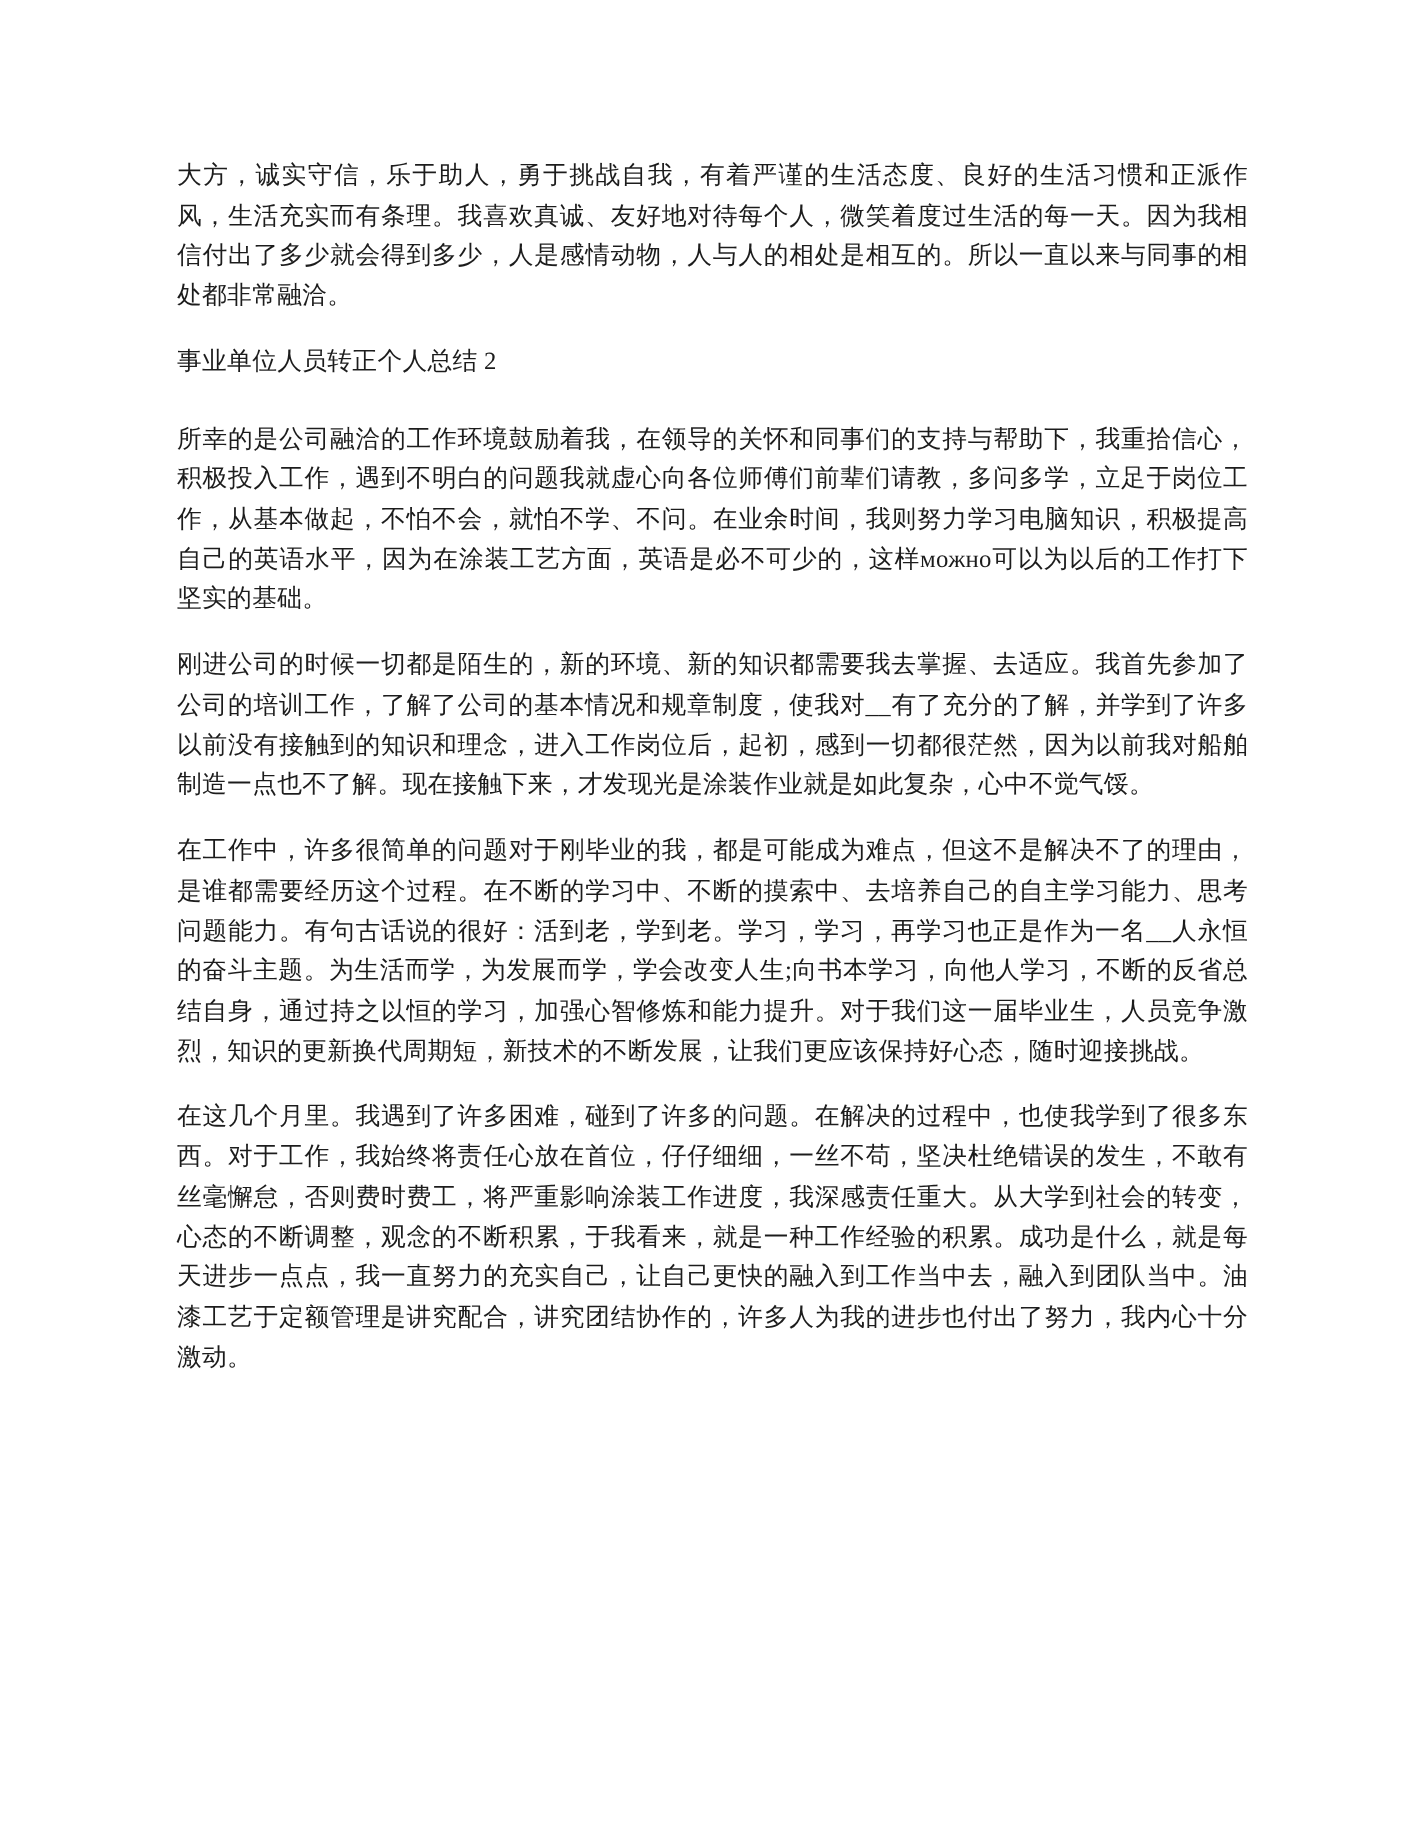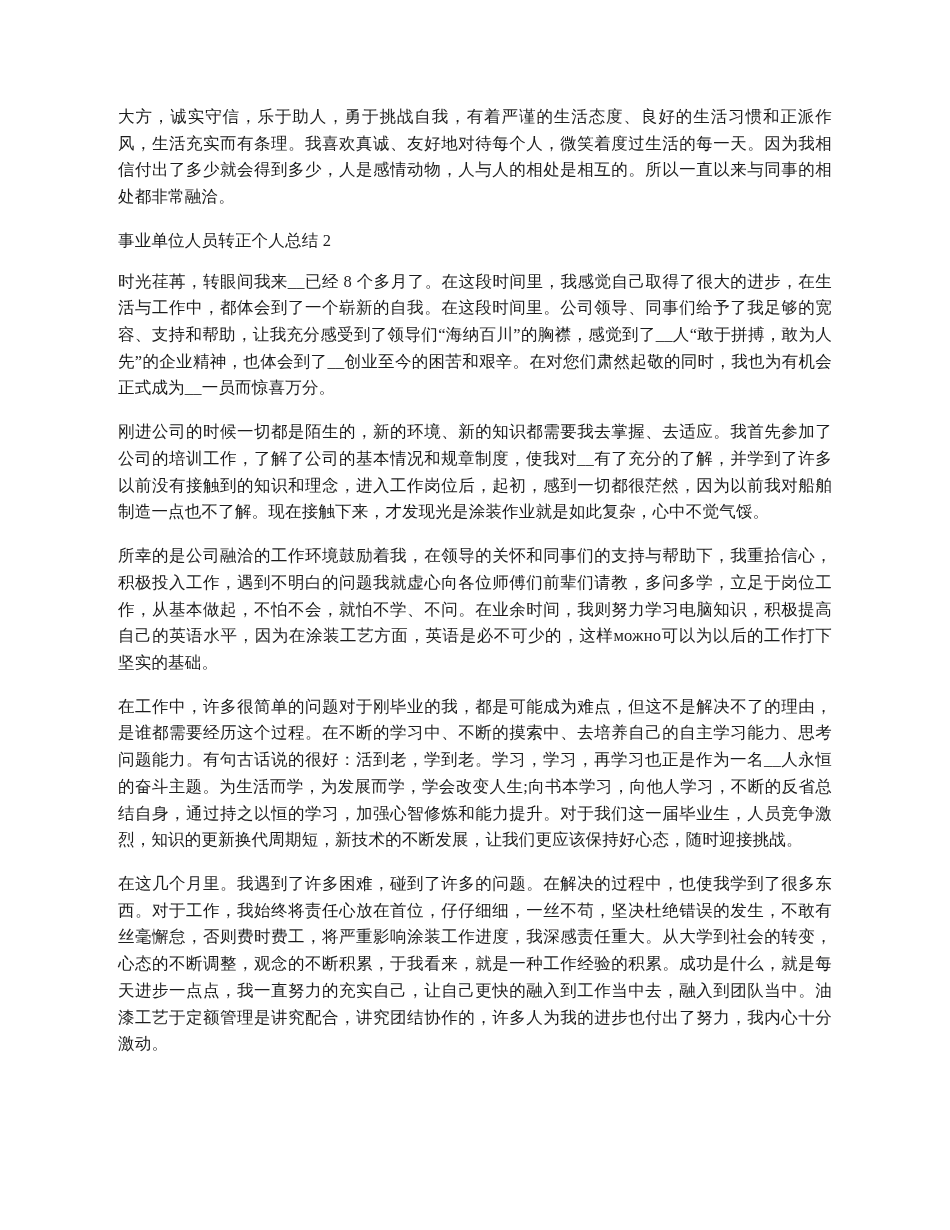--- a/index.html
+++ b/index.html
@@ -26,43 +26,42 @@
   p.para {
     margin: 0 0 17px 0;
     font-size: 16.5px;
     line-height: 1.62;
     text-align: justify;
     text-justify: inter-ideograph;
     letter-spacing: 0.2px;
     color: #1c1c1c;
   }
   h2.section-heading {
-    margin: 0 0 14px 0;
+    margin: 0 0 25px 0;
     font-size: 16.5px;
     font-weight: normal;
     line-height: 1.62;
     letter-spacing: 0.2px;
     color: #1c1c1c;
   }
 </style>
 </head>
 <body>
 
 <div class="page">
   <div class="doc-body">
 
     <p class="para">大方，诚实守信，乐于助人，勇于挑战自我，有着严谨的生活态度、良好的生活习惯和正派作风，生活充实而有条理。我喜欢真诚、友好地对待每个人，微笑着度过生活的每一天。因为我相信付出了多少就会得到多少，人是感情动物，人与人的相处是相互的。所以一直以来与同事的相处都非常融洽。</p>
 
 
     <h2 class="section-heading">事业单位人员转正个人总结 2</h2>
 
-    <p class="para">时光荏苒，转眼间我来__已经 8 个多月了。在这段时间里，我感觉自己取得了很大的进步，在生活与工作中，都体会到了一个崭新的自我。在这段时间里。公司领导、同事们给予了我足够的宽容、支持和帮助，让我充分感受到了领导们“海纳百川”的胸襟，感觉到了__人“敢于拼搏，敢为人先”的企业精神，也体会到了__创业至今的困苦和艰辛。在对您们肃然起敬的同时，我也为有机会正式成为__一员而惊喜万分。</p>
+
+    <p class="para">所幸的是公司融洽的工作环境鼓励着我，在领导的关怀和同事们的支持与帮助下，我重拾信心，积极投入工作，遇到不明白的问题我就虚心向各位师傅们前辈们请教，多问多学，立足于岗位工作，从基本做起，不怕不会，就怕不学、不问。在业余时间，我则努力学习电脑知识，积极提高自己的英语水平，因为在涂装工艺方面，英语是必不可少的，这样можно可以为以后的工作打下坚实的基础。</p>
 
     <p class="para">刚进公司的时候一切都是陌生的，新的环境、新的知识都需要我去掌握、去适应。我首先参加了公司的培训工作，了解了公司的基本情况和规章制度，使我对__有了充分的了解，并学到了许多以前没有接触到的知识和理念，进入工作岗位后，起初，感到一切都很茫然，因为以前我对船舶制造一点也不了解。现在接触下来，才发现光是涂装作业就是如此复杂，心中不觉气馁。</p>
-
-    <p class="para">所幸的是公司融洽的工作环境鼓励着我，在领导的关怀和同事们的支持与帮助下，我重拾信心，积极投入工作，遇到不明白的问题我就虚心向各位师傅们前辈们请教，多问多学，立足于岗位工作，从基本做起，不怕不会，就怕不学、不问。在业余时间，我则努力学习电脑知识，积极提高自己的英语水平，因为在涂装工艺方面，英语是必不可少的，这样можно可以为以后的工作打下坚实的基础。</p>
 
     <p class="para">在工作中，许多很简单的问题对于刚毕业的我，都是可能成为难点，但这不是解决不了的理由，是谁都需要经历这个过程。在不断的学习中、不断的摸索中、去培养自己的自主学习能力、思考问题能力。有句古话说的很好：活到老，学到老。学习，学习，再学习也正是作为一名__人永恒的奋斗主题。为生活而学，为发展而学，学会改变人生;向书本学习，向他人学习，不断的反省总结自身，通过持之以恒的学习，加强心智修炼和能力提升。对于我们这一届毕业生，人员竞争激烈，知识的更新换代周期短，新技术的不断发展，让我们更应该保持好心态，随时迎接挑战。</p>
 
     <p class="para">在这几个月里。我遇到了许多困难，碰到了许多的问题。在解决的过程中，也使我学到了很多东西。对于工作，我始终将责任心放在首位，仔仔细细，一丝不苟，坚决杜绝错误的发生，不敢有丝毫懈怠，否则费时费工，将严重影响涂装工作进度，我深感责任重大。从大学到社会的转变，心态的不断调整，观念的不断积累，于我看来，就是一种工作经验的积累。成功是什么，就是每天进步一点点，我一直努力的充实自己，让自己更快的融入到工作当中去，融入到团队当中。油漆工艺于定额管理是讲究配合，讲究团结协作的，许多人为我的进步也付出了努力，我内心十分激动。</p>
 
   </div>
 </div>
 
 </body></html>

